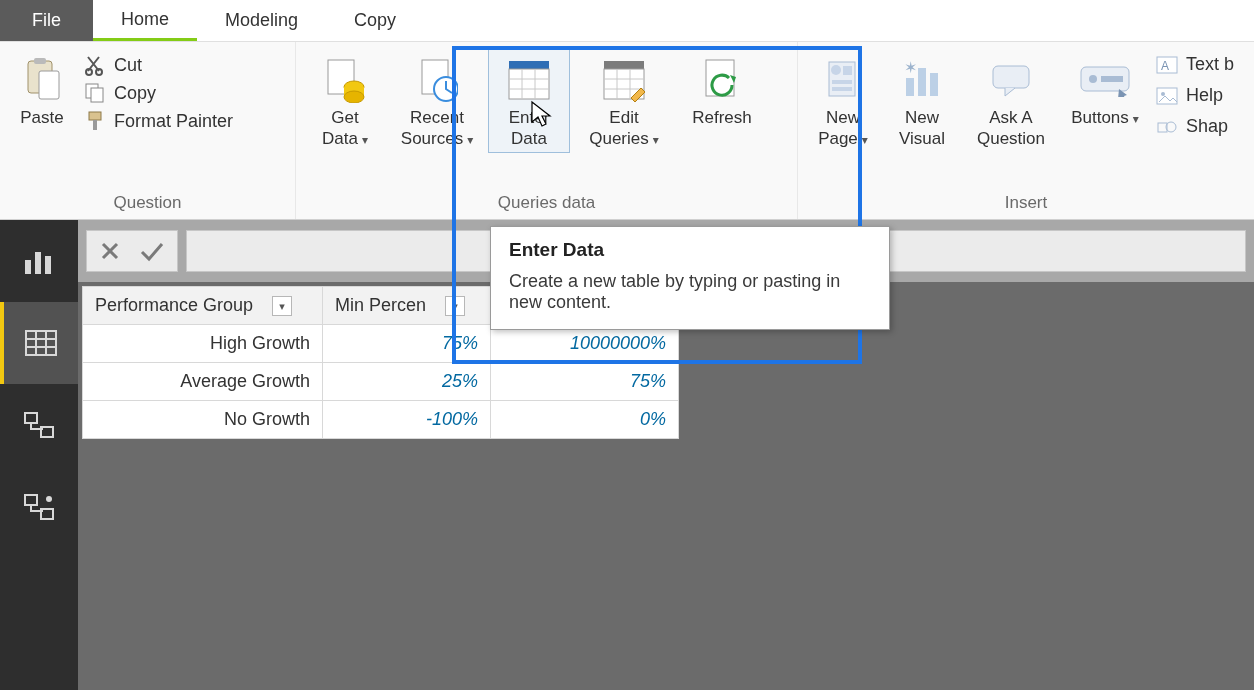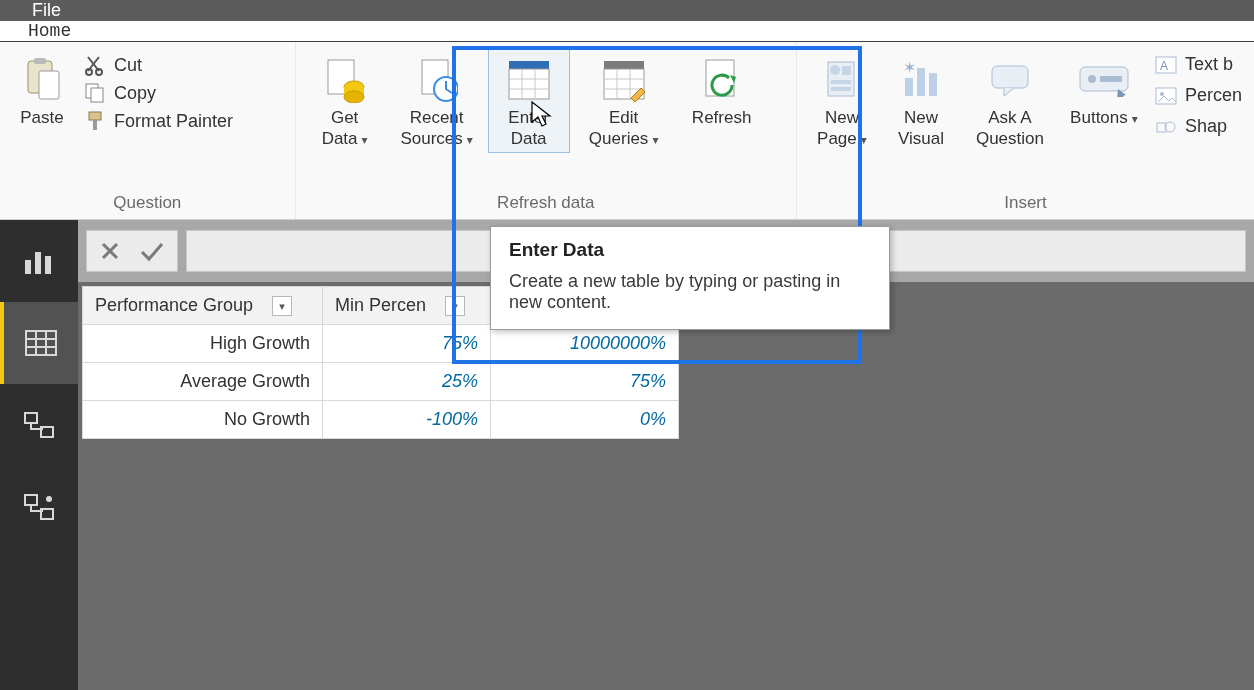--- a/index.html
+++ b/index.html
@@ -14,39 +14,37 @@
     position: relative;
   }
 
   
   .tabs {
     height: 42px;
     background: #fff;
     display: flex;
     align-items: stretch;
     border-bottom: 1px solid #e0e0e0;
-    flex-direction: column;
   }
   .tab {
     display: flex;
     align-items: center;
     padding: 0 28px;
     font-size: 18px;
     color: #333;
     cursor: pointer;
   }
   .tab.file {
     background: #5b5b5b;
     color: #fff;
     padding: 0 32px;
   }
   .tab.active {
-    border-bottom: 3px solid #404040;
+    border-bottom: 3px solid #84cc16;
     font-weight: 400;
-    font-family: Liberation Mono, monospace;
   }
 
   
   .ribbon {
     background: #f9f9f9;
     border-bottom: 1px solid #d0d0d0;
     height: 178px;
     display: flex;
     position: relative;
   }
@@ -377,21 +375,21 @@
         <div class="icon-slot">
           <svg width="44" height="46">
               <rect x="6" y="3" width="28" height="36" fill="#fff" stroke="#9a9a9a"></rect>
               <path d="M32 28 a10 10 0 1 1 -3 -7" fill="none" stroke="#2d9b46" stroke-width="3"></path>
               <path d="M30 18 l6 2 l-2 6 z" fill="#2d9b46"></path>
             </svg>
         </div>
         <span>Refresh</span>
       </div>
     </div>
-    <div class="ribbon-group-label">Refresh data</div>
+    <div class="ribbon-group-label">Queries data</div>
   </div>
 
   <div class="ribbon-group" style="flex:1;border-right:none">
     <div class="ribbon-group-body">
       <div class="rbtn" style="width:74px">
         <div class="icon-slot">
           <svg width="40" height="44">
               <rect x="6" y="4" width="26" height="34" fill="#e9eef5" stroke="#a9bcd4"></rect>
               <circle cx="13" cy="12" r="5" fill="#c7d5e8"></circle>
               <rect x="20" y="8" width="9" height="9" fill="#c7d5e8"></rect>
@@ -447,21 +445,21 @@
           <span>Text b</span>
         </div>
         <div class="clip-item">
           <span>
               <svg width="22" height="18">
                 <rect x="1" y="1" width="20" height="16" fill="#fff" stroke="#a9bcd4"></rect>
                 <circle cx="7" cy="7" r="2" fill="#a9bcd4"></circle>
                 <path d="M3 15 l6 -6 l5 5 l3 -3 l4 4" fill="none" stroke="#a9bcd4"></path>
               </svg>
             </span>
-          <span>Percen</span>
+          <span>Help</span>
         </div>
         <div class="clip-item">
           <span>
               <svg width="22" height="18">
                 <rect x="2" y="5" width="9" height="9" fill="none" stroke="#a9bcd4"></rect>
                 <circle cx="15" cy="9" r="5" fill="none" stroke="#a9bcd4"></circle>
               </svg>
             </span>
           <span>Shap</span>
         </div>

